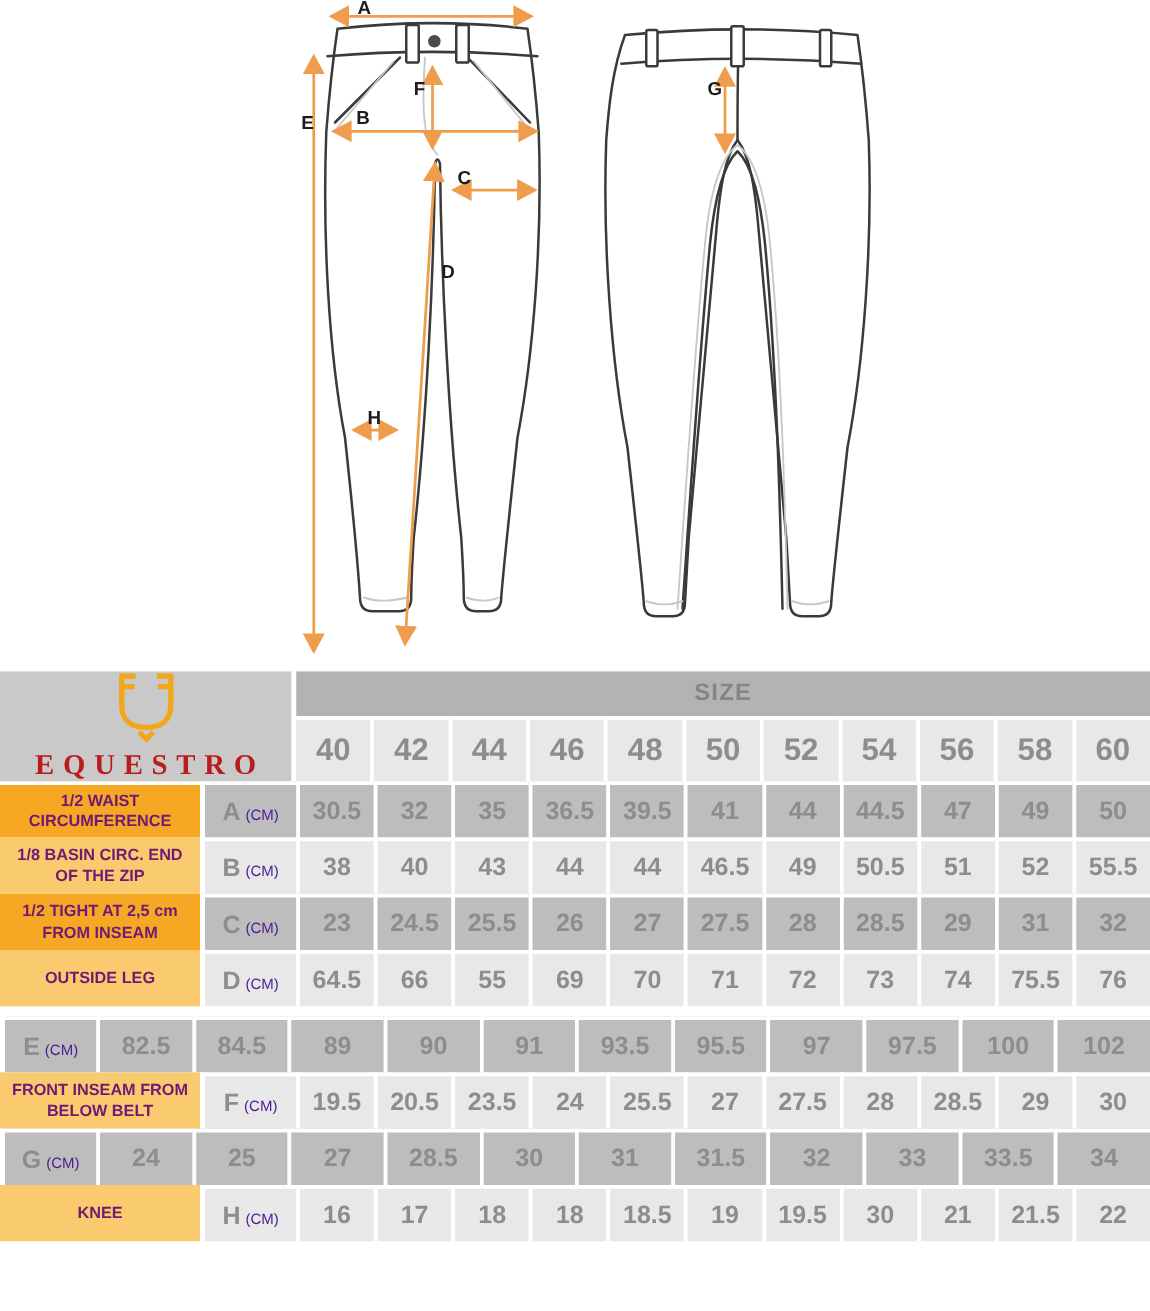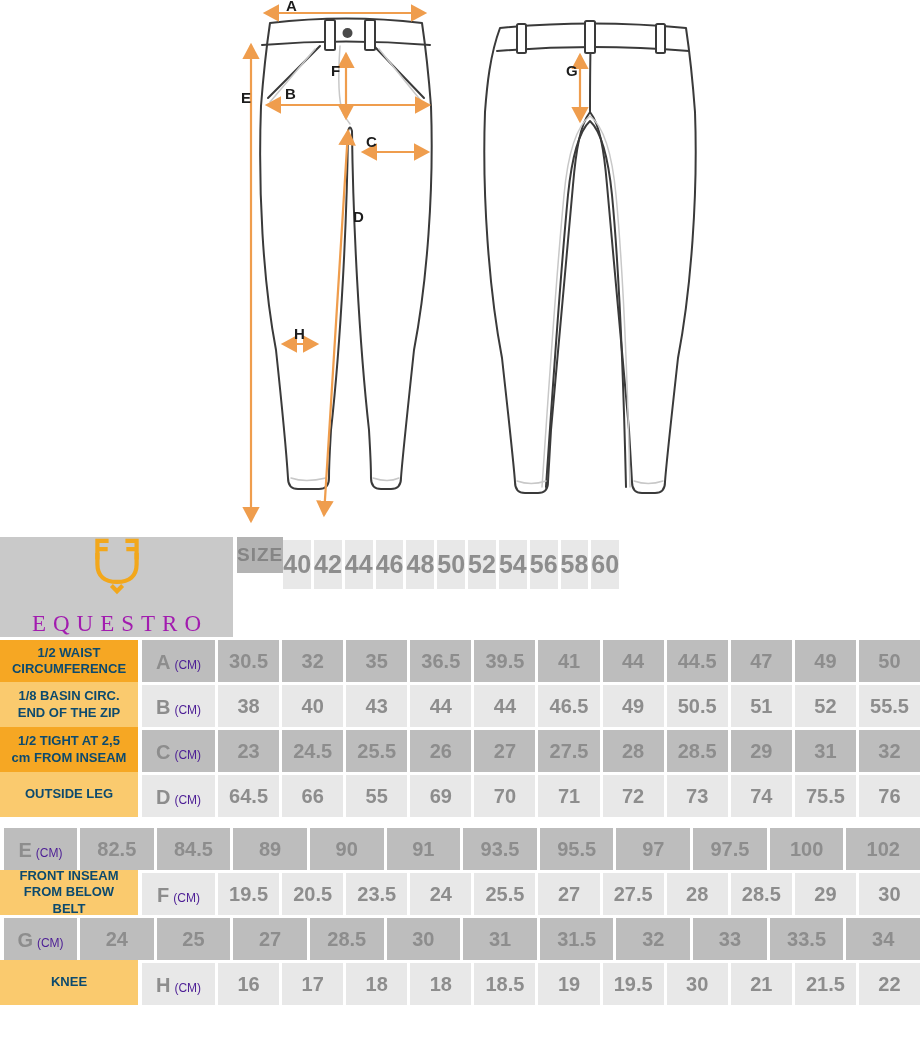--- a/index.html
+++ b/index.html
@@ -9,33 +9,33 @@
   
   .diagram{width:920px;height:537px;position:relative;background:#fff;}
   .diagram svg{position:absolute;left:0;top:0;}
   .measure-label{font-family:"Liberation Sans",sans-serif;font-weight:bold;font-size:15px;fill:#1c1c1c;}
 
   
   .size-table{width:920px;background:#fff;}
   .thead{display:flex;}
   .logo-cell{width:237px;background:#c9c9c9;box-sizing:border-box;border-right:4px solid #fff;
              display:flex;flex-direction:column;align-items:center;justify-content:center;}
-  .brand-text{font-family:"Liberation Serif",serif;font-size:23px;color:#a21caf;
-              letter-spacing:7px;padding-left:7px;margin-top:16px;font-weight:400;}
-  .head-cols{flex:1;display:flex;flex-direction:row;min-width:0;}
+  .brand-text{font-family:"Liberation Serif",serif;font-size:23px;color:#b91c1c;
+              letter-spacing:7px;padding-left:7px;margin-top:4px;font-weight:700;}
+  .head-cols{flex:1;display:flex;flex-direction:column;min-width:0;}
   .size-banner{height:36px;background:#b3b3b3;display:flex;align-items:center;justify-content:center;
                font-weight:bold;font-size:19px;color:#858585;letter-spacing:1px;}
   .size-row{display:flex;height:52px;}
   .size-cell{flex:1;background:#e8e8e8;border-top:3px solid #fff;border-left:3px solid #fff;box-sizing:border-box;
              display:flex;align-items:center;justify-content:center;font-weight:bold;font-size:25px;color:#8d8d8d;}
   .size-cell:first-child{border-left:none;}
 
   .trow{display:flex;height:45px;}
-  .label-cell{width:138px;box-sizing:border-box;display:flex;align-items:center;justify-content:center;
-              text-align:center;color:#0c4a6e;font-weight:bold;font-size:13px;line-height:1.25;padding:0 7px;}
+  .label-cell{width:160px;box-sizing:border-box;display:flex;align-items:center;justify-content:center;
+              text-align:center;color:#701a75;font-weight:bold;font-size:13px;line-height:1.25;padding:0 7px;}
   .trow.first .label-cell{border-top:3px solid #fff;}
   .letter-cell{width:77px;box-sizing:border-box;border-left:4px solid #fff;border-top:3px solid #fff;
                display:flex;align-items:baseline;justify-content:center;gap:4px;padding-top:11px;}
   .letter{font-weight:bold;font-size:20px;color:#8d8d8d;}
   .unit{font-weight:normal;font-size:12px;color:#4c1d95;text-align:center;}
   .value-cell{flex:1;box-sizing:border-box;border-left:3px solid #fff;border-top:3px solid #fff;
               display:flex;align-items:center;justify-content:center;font-weight:bold;font-size:20px;color:#8d8d8d;}
   .trow.dark .label-cell{background:#f6a723;}
   .trow.light .label-cell{background:#faca6e;}
   .trow.dark .letter-cell,.trow.dark .value-cell{background:#bdbdbd;}

